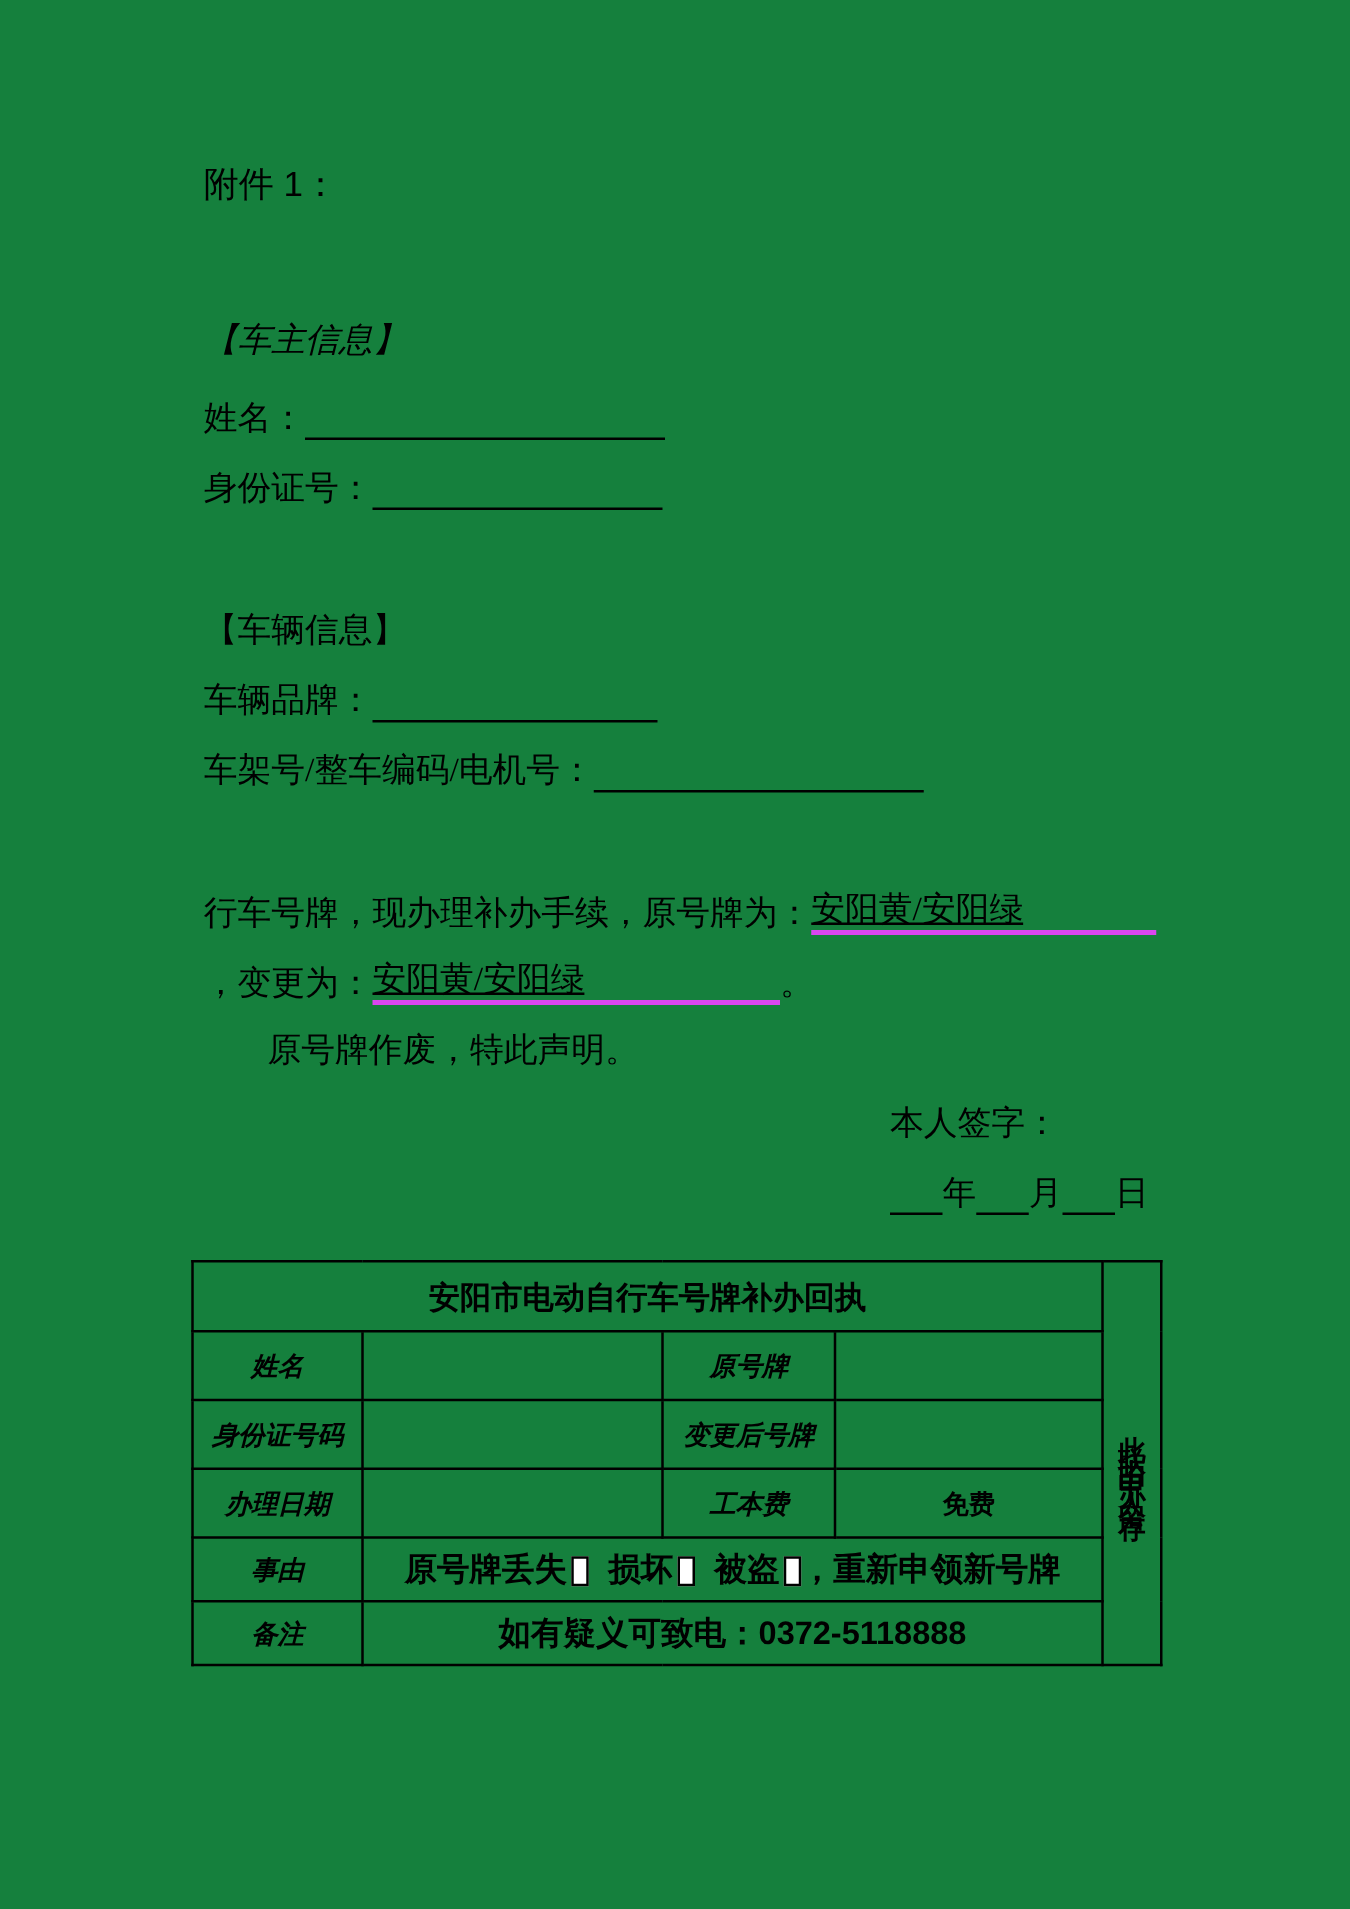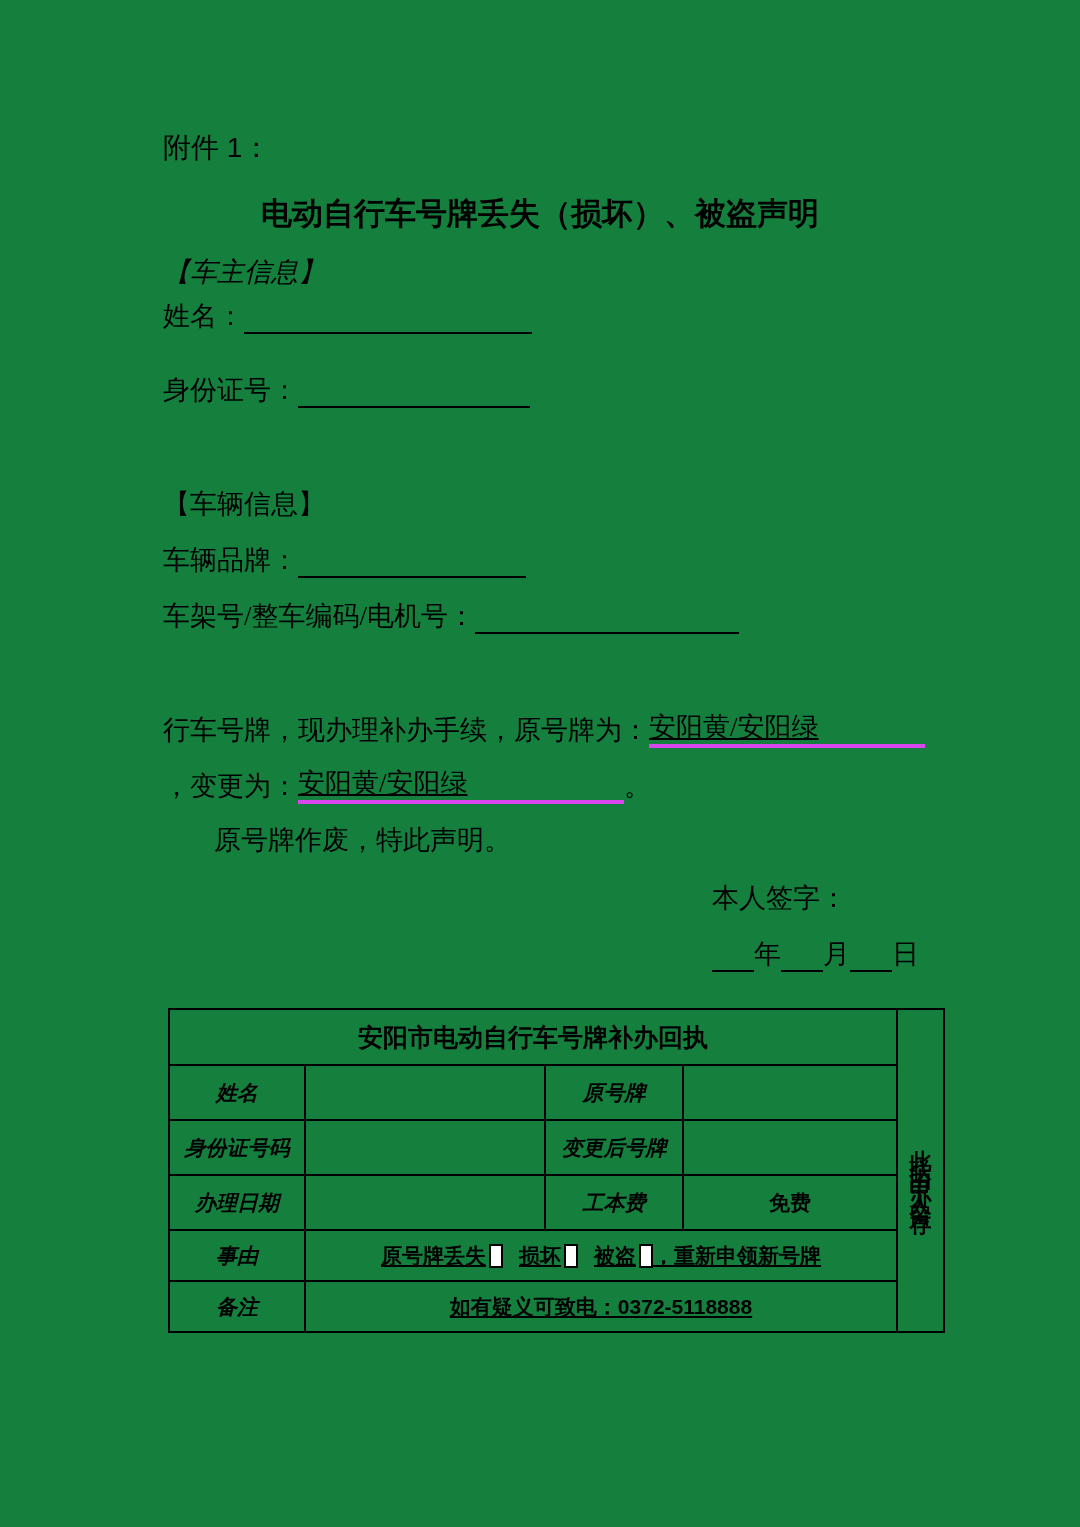--- a/index.html
+++ b/index.html
@@ -7,21 +7,21 @@
   .page {
     position:relative; width:1080px; height:1527px; background:#15803d; color:#000;
     overflow:hidden;
   }
   .kai  { font-family:"Liberation Serif","DejaVu Serif",serif; }
   .hei  { font-family:"Liberation Sans","DejaVu Sans",sans-serif; }
   .line { position:absolute; left:163px; white-space:nowrap; font-size:27px; line-height:36px; }
   .attachment { top:130px; font-size:28px; }
   .doc-title  { left:0; width:1080px; top:196px; text-align:center; font-size:31px; font-weight:bold; }
   .sec-owner   { top:254px;font-style:italic; }
-  .row-name    { top:298px; }
+  .row-name    { top:316px; }
   .row-id      { top:372px; }
   .row-contact { top:428px; }
   .sec-vehicle { top:486px; }
   .row-brand   { top:542px; }
   .row-frame   { top:598px; }
   .decl-1 { top:654px; padding-left:51px; }
   .decl-2 { top:710px; }
   .decl-3 { top:766px; }
   .decl-4 { top:822px; padding-left:51px; }
   .sig-label { top:880px; left:712px; }
@@ -47,48 +47,47 @@
   .ul-new { min-width:326px; }
 
   .cbx {
     display:inline-block; width:22px; height:27px; border:2px solid #000;
     vertical-align:7px; margin:0 10px 0 1px; background:#fff;
   }
   .cbx-last { margin-right:0; }
   .gap-close { margin-left:22px; }
 
   
-  .receipt { position:absolute; left:168px; top:1008px; }
+  .receipt { position:absolute; left:153px; top:1008px; }
   table { border-collapse:collapse; table-layout:fixed; }
   td { border:2px solid #000; text-align:center; vertical-align:middle; overflow:hidden; }
   .t-title { height:56px; font-size:25px; font-weight:bold; }
   .t-row   { height:55px; }
   .t-row-s { height:51px; }
   .t-label { font-size:21px; font-weight:bold;font-style:italic; }
   .t-value { font-size:21px; font-weight:bold;margin-top:48px; }
-  .t-reason, .t-remark { font-size:21px; font-weight:bold;text-decoration:underline; }
+  .t-reason, .t-remark { font-size:26px; font-weight:bold; }
   .cbx-slim {
     display:inline-block; width:14px; height:24px; border:2px solid #000;
     vertical-align:-5px; margin-left:3px; background:#fff;
   }
   .cbx-slim-gap { margin-right:16px; }
   .side-cell { }
   .side-note {
     writing-mode:vertical-rl; text-orientation:upright;
     font-size:22px; letter-spacing:9px; line-height:44px; display:inline-block;
   }
 </style>
 </head>
 <body>
 
 <div class="page">
 
   <div class="line hei attachment">附件 1：</div>
 
-  <div class="line hei doc-title">电动自行车号牌丢失（损坏）、被盗声明</div>
 
   <div class="line kai sec-owner">【车主信息】</div>
 
   <div class="line kai row-name">
     <span>姓名：</span><span class="blank b-name"></span>
   </div>
 
   <div class="line kai row-id">
     <span>身份证号：</span><span class="blank b-id"></span>
   </div>

